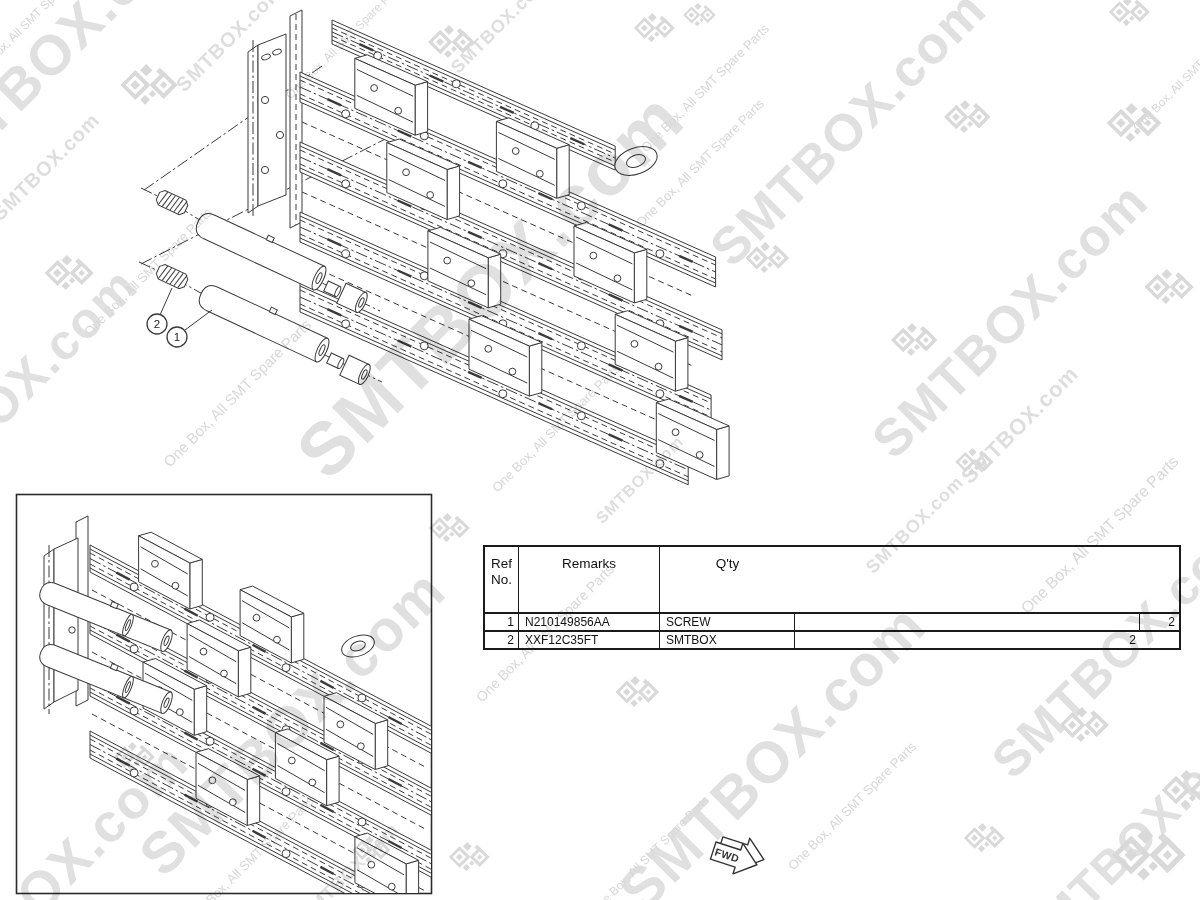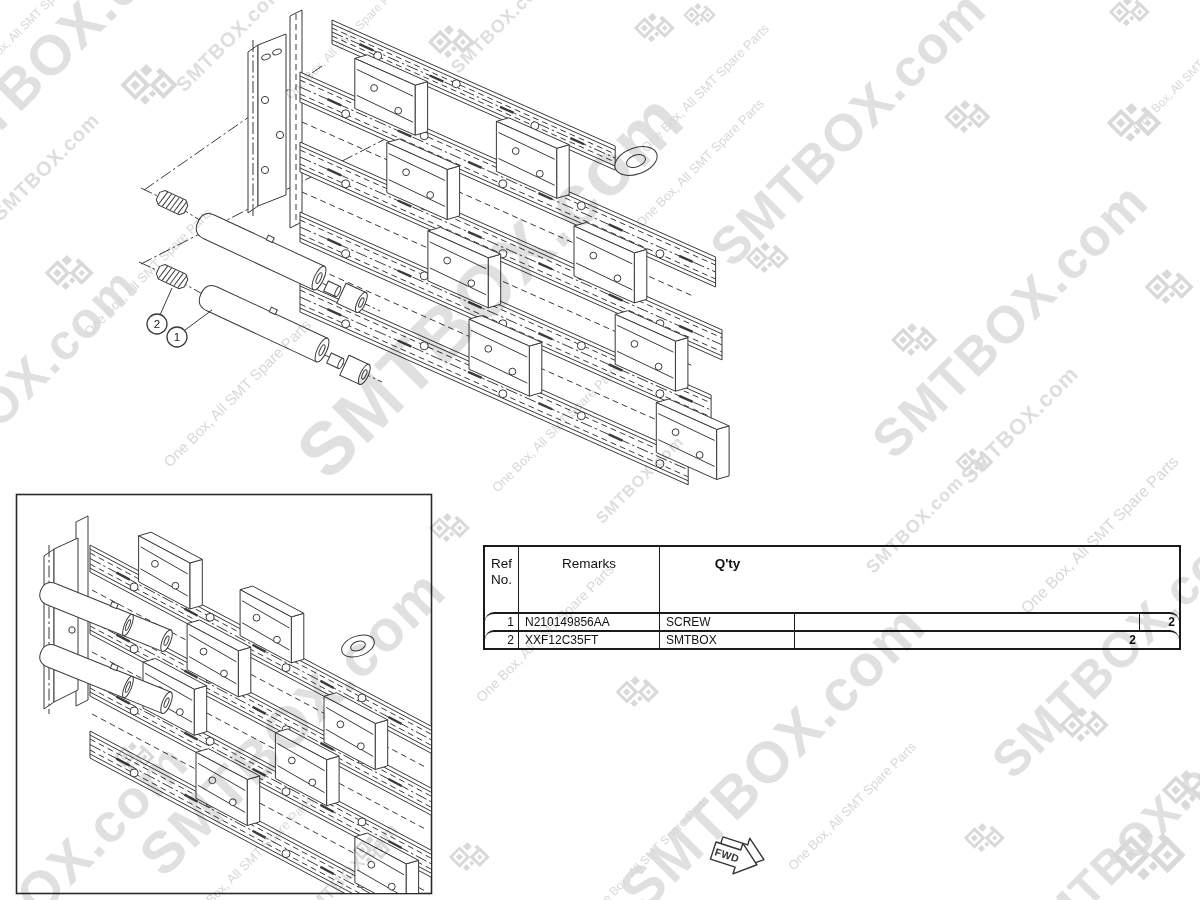--- a/index.html
+++ b/index.html
@@ -9,23 +9,23 @@
   .ln{stroke:#3a3a3a;fill:none;}
   .bln{fill:#fff;stroke:#3a3a3a;stroke-width:1.3;}
   .blt{font-size:11.5px;fill:#222;text-anchor:middle;}
   .wsh{fill:#fff;stroke:#333;stroke-width:1.4;stroke-linejoin:round;}
   .fwdt{font-size:10.5px;font-weight:bold;fill:#333;letter-spacing:.5px;}
   .viewbox-border{fill:none;stroke:#2a2a2a;stroke-width:1.6;}
 
   
   .parts-table{position:absolute;left:483px;top:545px;width:694px;z-index:2;
                border:2px solid #1a1a1a;color:#111;background:transparent;}
-  .tr{display:grid;grid-template-columns:34px 141px 135px 345px 39px;border-radius:23px;}
+  .tr{display:grid;grid-template-columns:34px 141px 135px 345px 39px;}
   .td{border-right:1px solid #1a1a1a;overflow:hidden;white-space:nowrap;}
-  .td:last-child{border-right:none;font-weight:bold;}
+  .td:last-child{border-right:none;}
   .tr.head{height:65px;}
   .tr.head .td{display:flex;justify-content:center;align-items:flex-start;padding-top:9px;
                font-size:13.5px;line-height:1.15;text-align:center;white-space:normal;}
   .tr.body{border-top:2px solid #1a1a1a;height:16px;font-size:12px;line-height:16px;}
   .td.num{text-align:right;padding-right:4px;}
   .td.txt{padding-left:6px;}
   .td.rem{padding-left:7px;font-size:10.5px;}
 
   
   #wm-layer{position:absolute;inset:0;z-index:5;pointer-events:none;mix-blend-mode:multiply;}

